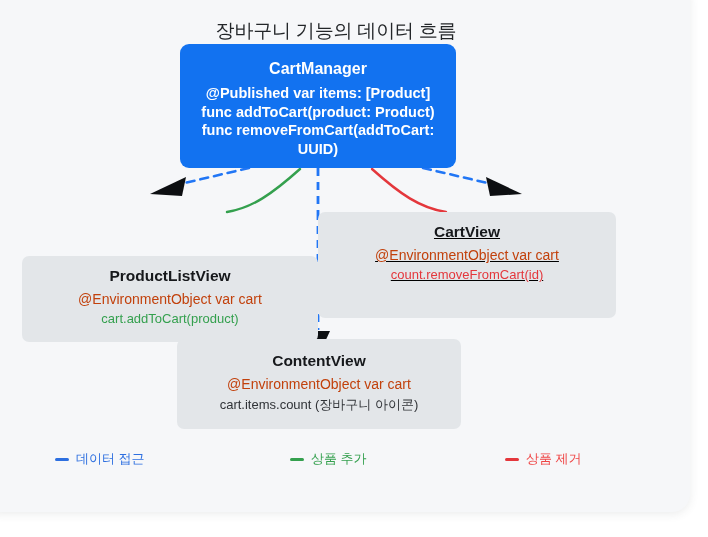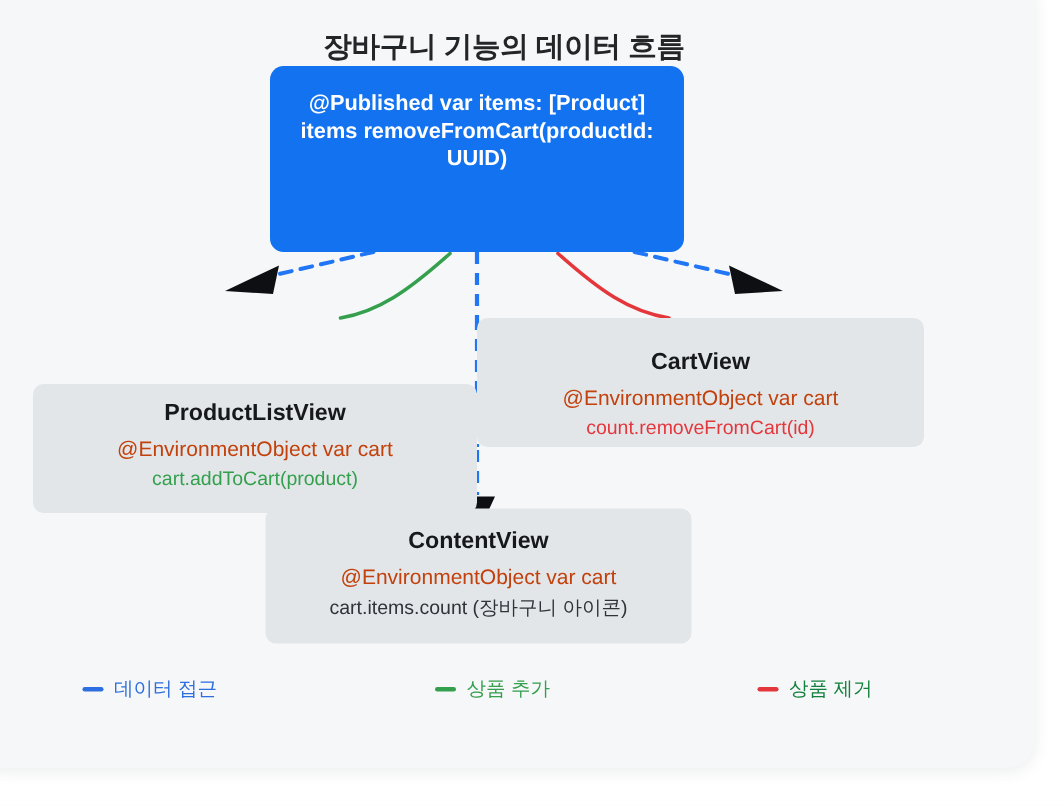--- a/index.html
+++ b/index.html
@@ -29,21 +29,21 @@
   }
 
   
   #diagram-title {
     position: absolute;
     left: 18px;
     top: 36px;
     width: 672px;
     text-align: center;
     font-size: 19px;
-    font-weight: bold;
+    font-weight: normal;
     color: #232629;
     letter-spacing: -0.2px;
   }
 
   
   #connector-layer {
     position: absolute;
     left: 18px;
     top: 18px;
     width: 690px;
@@ -95,22 +95,23 @@
     top: 230px;
     width: 296px;
     height: 86px;
     padding-top: 11px;
     margin-top: 44px;
   }
   #node-cartview {
     left: 336px;
     top: 230px;
     width: 298px;
-    height: 86px;
-    padding-top: 21px;
+    height: 106px;
+    padding-top: 11px;
+    text-decoration: underline;
   }
   #node-contentview {
     left: 195px;
     top: 357px;
     width: 284px;
     height: 90px;
     padding-top: 13px;
   }
   .node-grey .node-title {
     font-size: 15.5px;
@@ -146,21 +147,21 @@
   .legend-dash {
     display: inline-block;
     width: 14px;
     height: 3px;
     border-radius: 2px;
   }
   #legend-access   { left: 55px;  color: #2d6fe0; }
   #legend-access   .legend-dash { background: #2d6fe0; }
   #legend-add      { left: 290px; color: #34a04e; }
   #legend-add      .legend-dash { background: #34a04e; }
-  #legend-remove   { left: 505px; color: #15803d; }
+  #legend-remove   { left: 505px; color: #ef4444; }
   #legend-remove   .legend-dash { background: #e4373c; }
 </style>
 </head>
 <body>
 
 <div id="diagram-card">
 
   <div id="diagram-title">장바구니 기능의 데이터 흐름</div>
 
   <svg id="connector-layer" viewBox="0 0 690 512" width="690" height="512" xmlns="http://www.w3.org/2000/svg">
@@ -176,22 +177,24 @@
     <polygon points="522,194 486,177 490,196" fill="#0d0f12"></polygon>
 
     <path d="M 318 168 L 318 212" fill="none" stroke="#2176f5" stroke-width="2.8" stroke-dasharray="8 6" stroke-linecap="butt"></path>
     <path d="M 318 212 L 318 298" fill="none" stroke="#2176f5" stroke-width="2.8" stroke-dasharray="8 6" stroke-linecap="butt"></path>
 
     <path d="M 318 300 L 318 330" fill="none" stroke="#2176f5" stroke-width="2.8" stroke-dasharray="8 6" stroke-linecap="butt"></path>
     <polygon points="306,331 330,331 318,357" fill="#0d0f12"></polygon>
   </svg>
 
   <div class="node" id="node-cartmanager">
+    <div class="node-title">CartManager</div>
     <div class="node-line">@Published var items: [Product]</div>
-    <div class="node-line">items removeFromCart(productId: UUID)</div>
+    <div class="node-line">func addToCart(product: Product)</div>
+    <div class="node-line">func removeFromCart(addToCart: UUID)</div>
   </div>
 
   <div class="node node-grey" id="node-productlistview">
     <div class="node-title">ProductListView</div>
     <div class="env-line">@EnvironmentObject var cart</div>
     <div class="call-line call-add">cart.addToCart(product)</div>
   </div>
 
   <div class="node node-grey" id="node-cartview">
     <div class="node-title">CartView</div>

